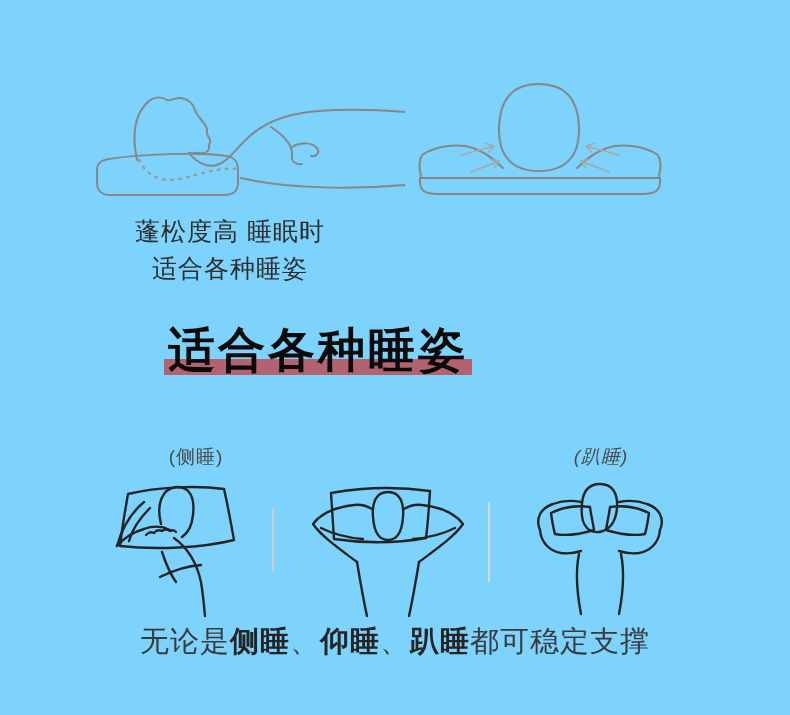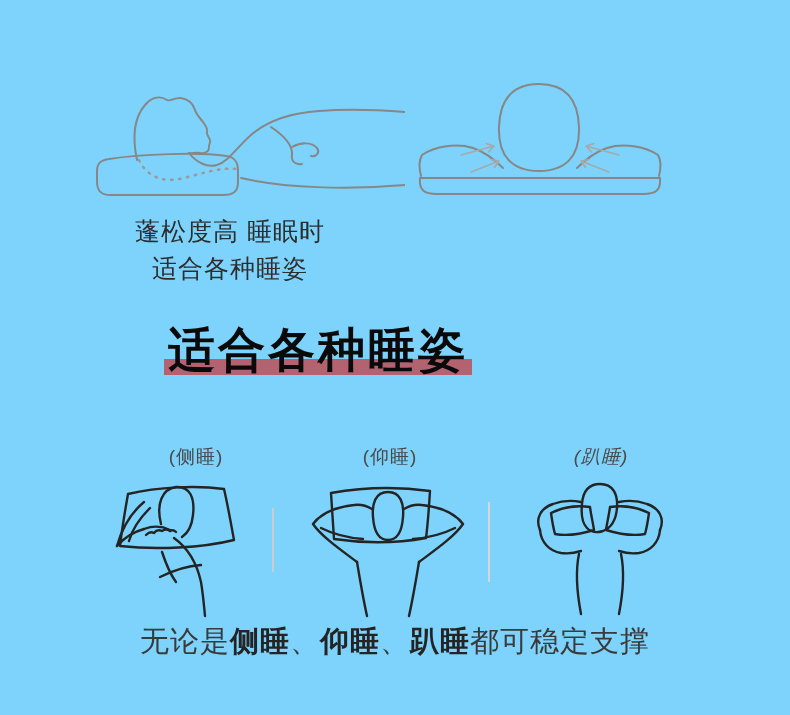--- a/index.html
+++ b/index.html
@@ -62,21 +62,20 @@
   </div>
 
   <div class="abs heading-wrap">
     <span class="heading-inner">
       <span class="heading-text">适合各种睡姿</span>
       <span class="heading-bar" style="background: rgb(178, 99, 111);"></span>
     </span>
   </div>
 
   <div class="abs pos-label" style="left:116px;">(侧睡)</div>
-  <div class="abs pos-label" style="left:310px;">(仰睡)</div>
   <div class="abs pos-label" style="left:521px;font-style:italic;">(趴睡)</div>
 
   <div class="abs" style="left:100px;top:478px;">
     <svg width="180" height="140" viewBox="0 0 180 140">
       <g class="sketch" stroke="#242424" stroke-width="2.4">
         <path d="M28,16 C58,9 96,7 124,11 C128,28 131,46 134,62 C102,70 56,72 20,68 C22,50 25,33 28,16 Z"></path>
         <path d="M61,46 C56,26 62,11 76,9 C90,8 95,20 93,37 C92,47 88,55 82,59"></path>
         <path d="M44,24 C32,34 22,50 17,68"></path>
         <path d="M50,30 C40,40 32,52 29,63"></path>
         <path d="M17,68 C24,60 33,54 44,51"></path>

